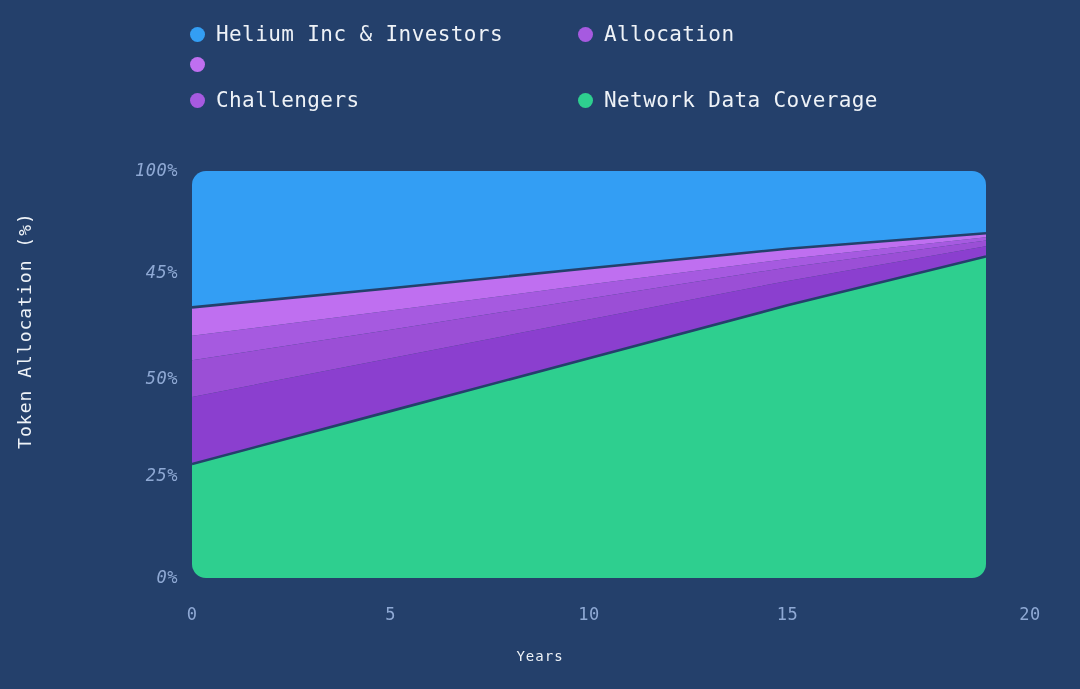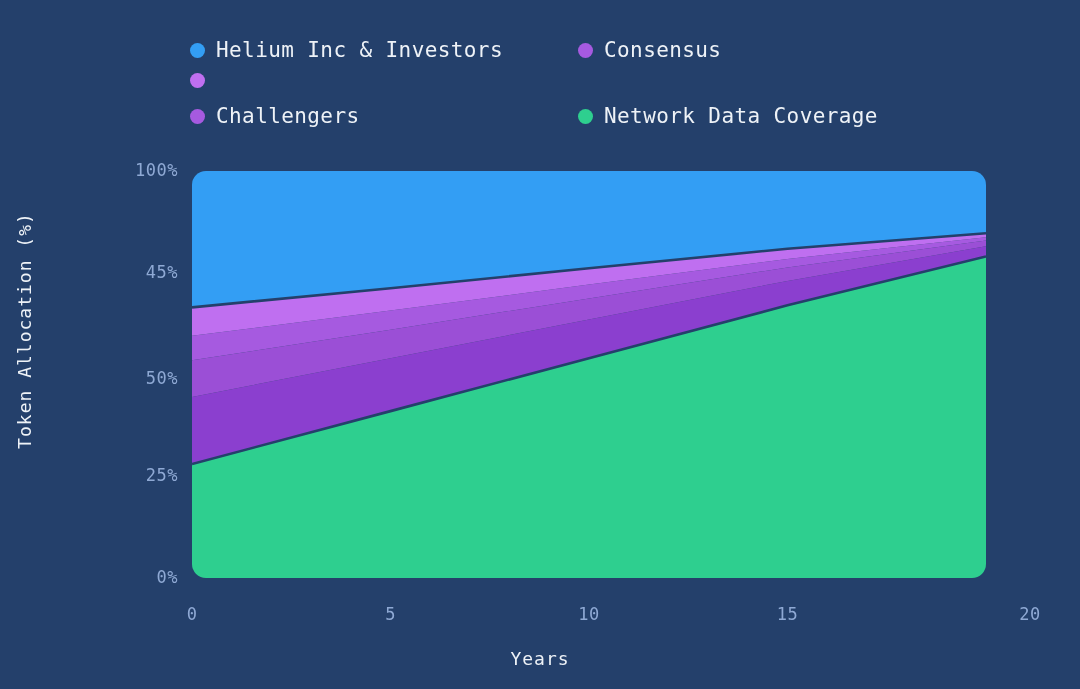--- a/index.html
+++ b/index.html
@@ -19,21 +19,20 @@
     inset: 0;
   }
   
   .legend {
     position: absolute;
     left: 0;
     top: 0;
     width: 1080px;
     height: 130px;
     display: block;
-    margin-top: 16px;
   }
   .legend-item {
     position: absolute;
     display: flex;
     align-items: center;
     white-space: nowrap;
   }
   .legend-swatch {
     width: 15px;
     height: 15px;
@@ -70,20 +69,21 @@
   
   .ytick {
     position: absolute;
     right: 0;
     width: 120px;
     text-align: right;
     color: #8fa9d4;
     font-size: 17px;
     line-height: 17px;
     letter-spacing: 0.5px;
+    font-style: italic;
   }
   .ytick-holder {
     position: absolute;
     left: 46px;
     top: 0;
     width: 132px;
     height: 689px;
   }
   .xtick {
     position: absolute;
@@ -106,21 +106,21 @@
     transform: rotate(-90deg);
     transform-origin: center center;
   }
   .xlabel {
     position: absolute;
     left: 0;
     top: 648px;
     width: 1080px;
     text-align: center;
     color: #eef2f7;
-    font-size: 18px;
+    font-size: 14px;
     letter-spacing: 1px;
   }
 </style>
 </head>
 <body>
 
 <div id="chart-root">
 
   <div class="legend">
       <div class="legend-item col-a row-0">
@@ -129,21 +129,21 @@
       </div>
       <div class="legend-item col-a row-1">
         <span class="legend-swatch" style="background: rgb(191, 111, 240);"></span>
       </div>
       <div class="legend-item col-a row-2">
         <span class="legend-swatch" style="background: rgb(166, 90, 224);"></span>
         <span class="legend-label">Challengers</span>
       </div>
       <div class="legend-item col-b row-0">
         <span class="legend-swatch" style="background: rgb(166, 90, 224);"></span>
-        <span class="legend-label">Consensus</span>
+        <span class="legend-label">Allocation</span>
       </div>
       <div class="legend-item col-b row-2">
         <span class="legend-swatch" style="background: rgb(46, 207, 143);"></span>
         <span class="legend-label">Network Data Coverage</span>
       </div>
     </div>
 
   <div class="plot-wrap">
     <svg class="plot-svg" id="plot-svg" viewBox="0 0 794 407" preserveAspectRatio="none">
         <defs>

